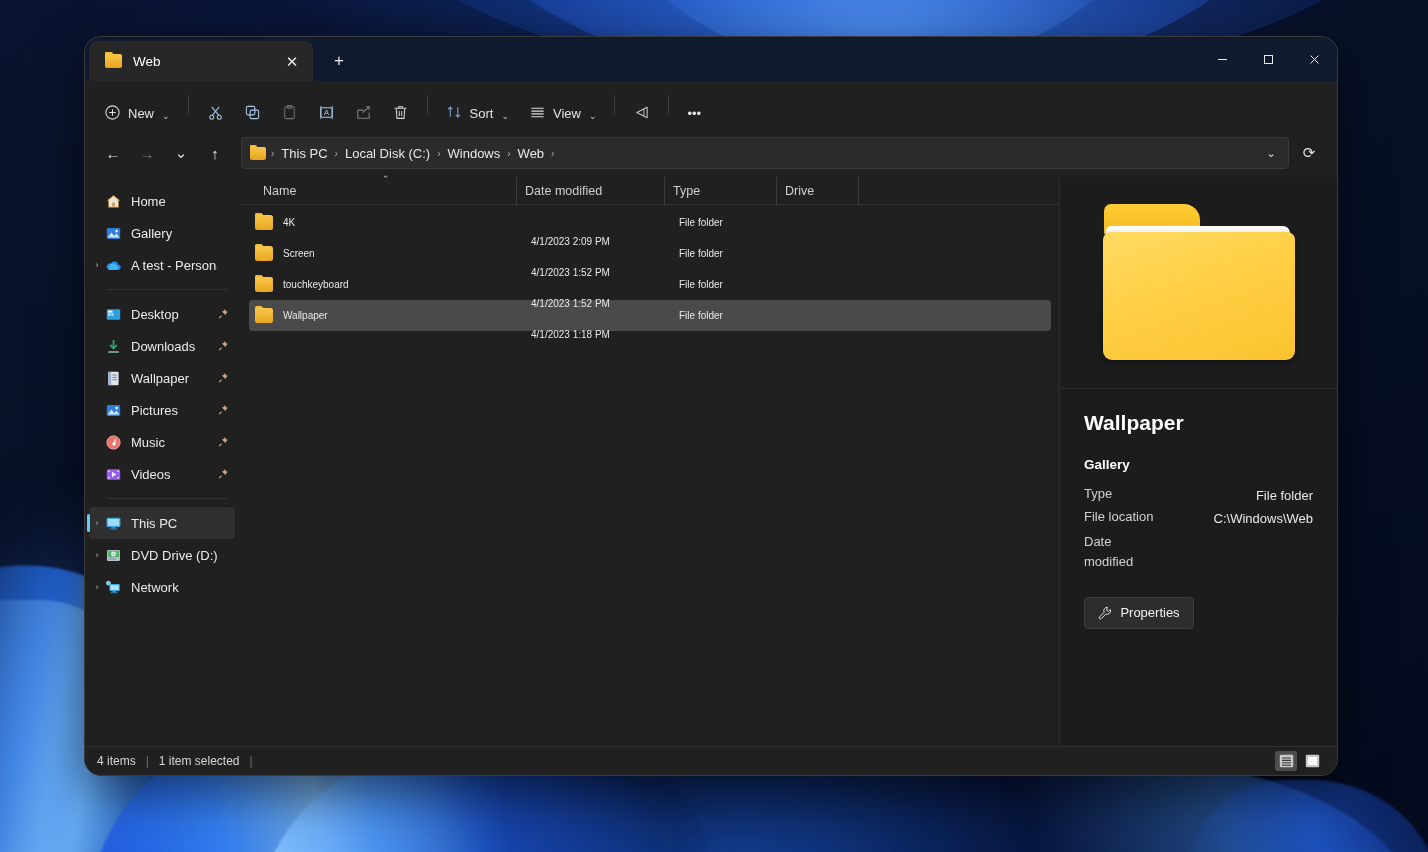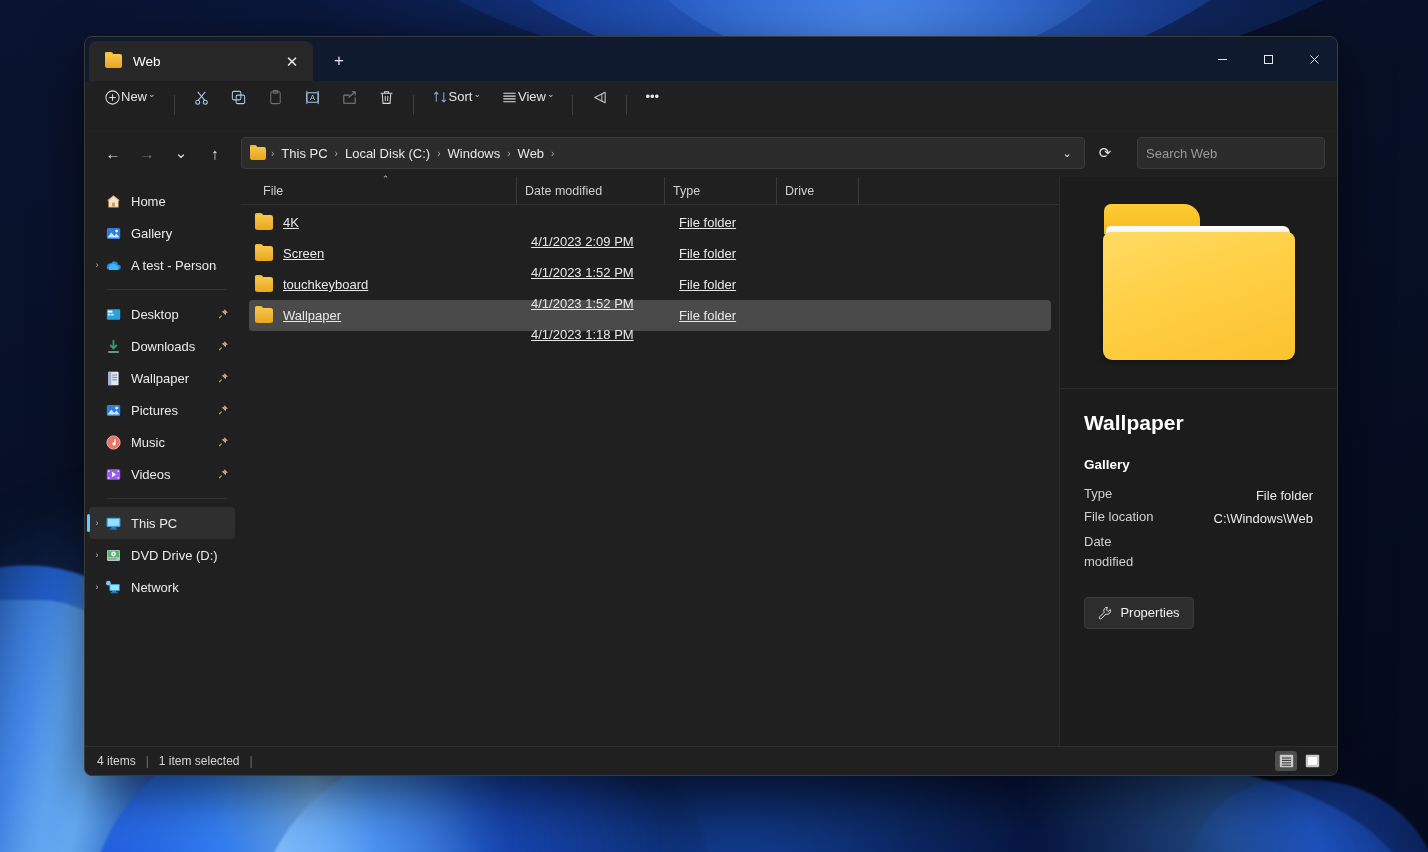--- a/index.html
+++ b/index.html
@@ -101,21 +101,21 @@
   }
 
   
   #explorer {
     position: absolute;
     left: 84px;
     top: 36px;
     width: 1254px;
     height: 740px;
     background: #202020;
-    border-radius: 8px;
+    border-radius: 17px;
     overflow: hidden;
     box-shadow: 0 18px 50px rgba(0,0,0,0.55);
     display: flex;
     flex-direction: column;
     border: 1px solid #3a3a3a;
   }
 
   
   .titlebar {
     height: 44px;
@@ -171,21 +171,21 @@
   
   .toolbar {
     height: 48px; flex: 0 0 48px;
     background: #202020;
     display: flex; align-items: center; gap: 2px;
     padding: 0 10px;
     border-bottom: 1px solid #1d1d1d;
   }
   .tb-btn {
     height: 32px; border-radius: 4px;
-    display: flex; align-items: flex-start; 
+    display: flex; align-items: flex-end; gap: 7px;
     padding: 0 9px; color: #e4e4e4; font-size: 13px;
     white-space: nowrap;
   }
   .tb-icon { width: 17px; height: 17px; display: block; }
   .tb-sep { width: 1px; height: 20px; background: #3d3d3d; margin: 0 7px; }
   .chev { font-size: 9px; color: #c8c8c8; margin-left: 1px; }
 
   
   .addressbar {
     height: 48px; flex: 0 0 48px;
@@ -277,23 +277,22 @@
   .col.c-type { width: 112px; flex: 0 0 112px; }
   .col.c-size { width: 82px; flex: 0 0 82px; }
   .sort-caret {
     position: absolute; left: 50%; top: -3px; transform: translateX(-50%);
     color: #bdbdbd; font-size: 9px;
   }
   .rows { flex: 1; padding-top: 2px; overflow: hidden; }
   .row {
     height: 31px; margin: 0 8px 0 8px; border-radius: 4px;
     display: flex; align-items: center;
-    color: #e8e8e8; font-size: 13px;
+    color: #e8e8e8; font-size: 10px;
     padding-left: 6px;
-    text-decoration: underline;
   }
   .row.selected { background: #4a4a4a; }
   .row-folder { width: 18px; height: 15px; position: relative; flex: 0 0 18px; margin-right: 10px; }
   .row-folder .fb { position: absolute; inset: 0; background: linear-gradient(180deg,#f7c64b,#e9a71f); border-radius: 1.5px 2.5px 2.5px 2.5px; }
   .row-folder .ft { position: absolute; left: 0; top: -2.5px; width: 8px; height: 3.5px; background: #f4bd34; border-radius: 1.5px 2.5px 0 0; }
   .cell-name { width: 248px; flex: 0 0 248px; white-space: nowrap; overflow: hidden; }
   .cell-date { width: 148px; flex: 0 0 148px; margin-top: 38px; }
   .cell-type { width: 112px; flex: 0 0 112px; }
   .cell-size { width: 82px; flex: 0 0 82px; }
 
@@ -525,27 +524,20 @@
       <span class="crumb">Web</span>
       <span class="crumb-sep">›</span>
       <span style="flex:1"></span>
       <span class="nav-btn" style="width:26px;height:26px;font-size:11px">⌄</span>
     </div>
 
     <div class="addr-right">
       <div class="nav-btn">⟳</div>
     </div>
 
-    <div class="searchbox">
-      <input type="text" placeholder="Search Web" style="">
-      <svg width="14" height="14" viewBox="0 0 14 14">
-        <circle cx="6" cy="6" r="4.2" fill="none" stroke="#cfcfcf" stroke-width="1.2"></circle>
-        <line x1="9.2" y1="9.2" x2="12.8" y2="12.8" stroke="#cfcfcf" stroke-width="1.2"></line>
-      </svg>
-    </div>
   </div>
 
   <div class="body">
 
     <div class="sidebar">
 
       <div class="nav-item">
         <span class="exp-arrow"></span>
         <span class="nav-ico">
           <svg width="17" height="17" viewBox="0 0 17 17">
@@ -744,21 +736,21 @@
         <span class="pin"></span>
       </div>
 
     </div>
 
     <div class="filelist">
 
       <div class="col-header">
         <div class="col c-name">
           <span class="sort-caret">⌃</span>
-          <span>File</span>
+          <span>Name</span>
         </div>
         <div class="col c-date">
           <span>Date modified</span>
         </div>
         <div class="col c-type">
           <span>Type</span>
         </div>
         <div class="col c-size">
           <span>Drive</span>
         </div>

